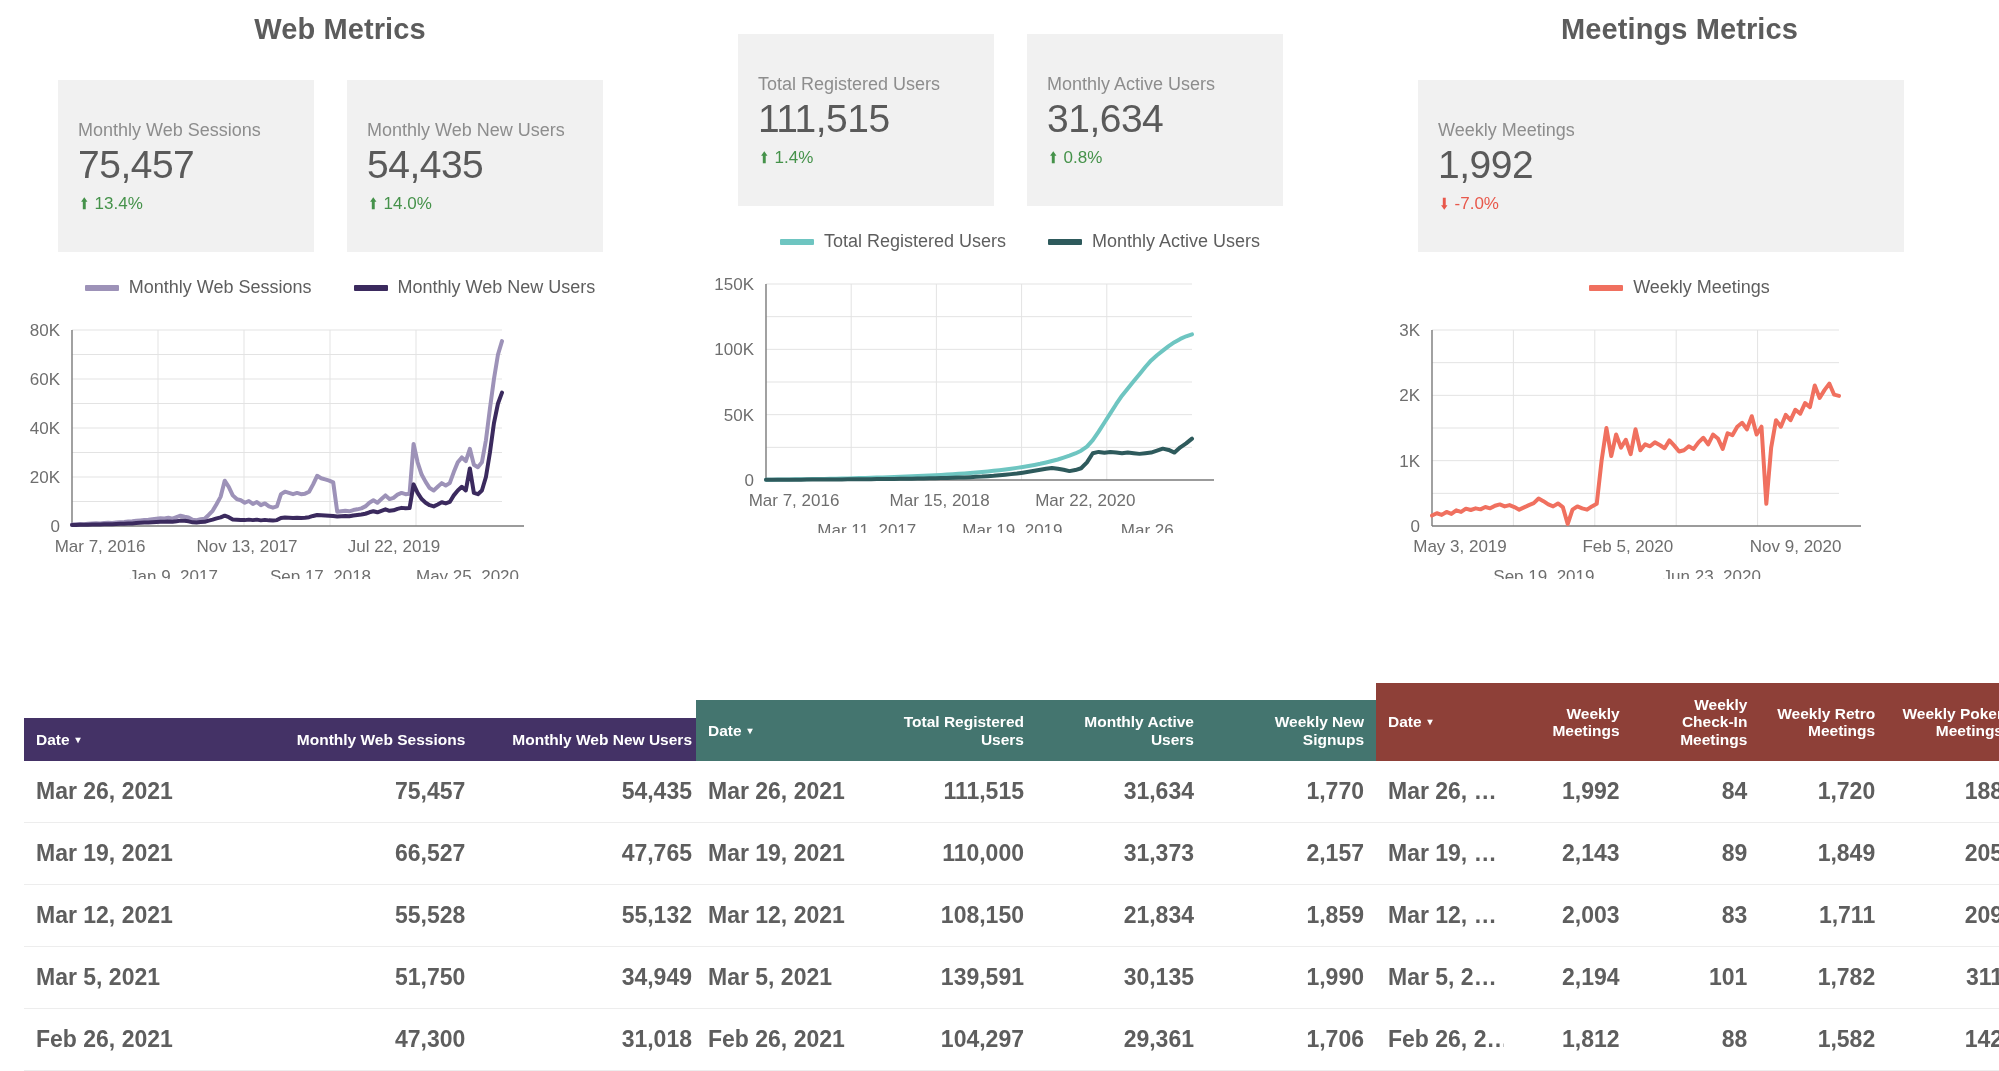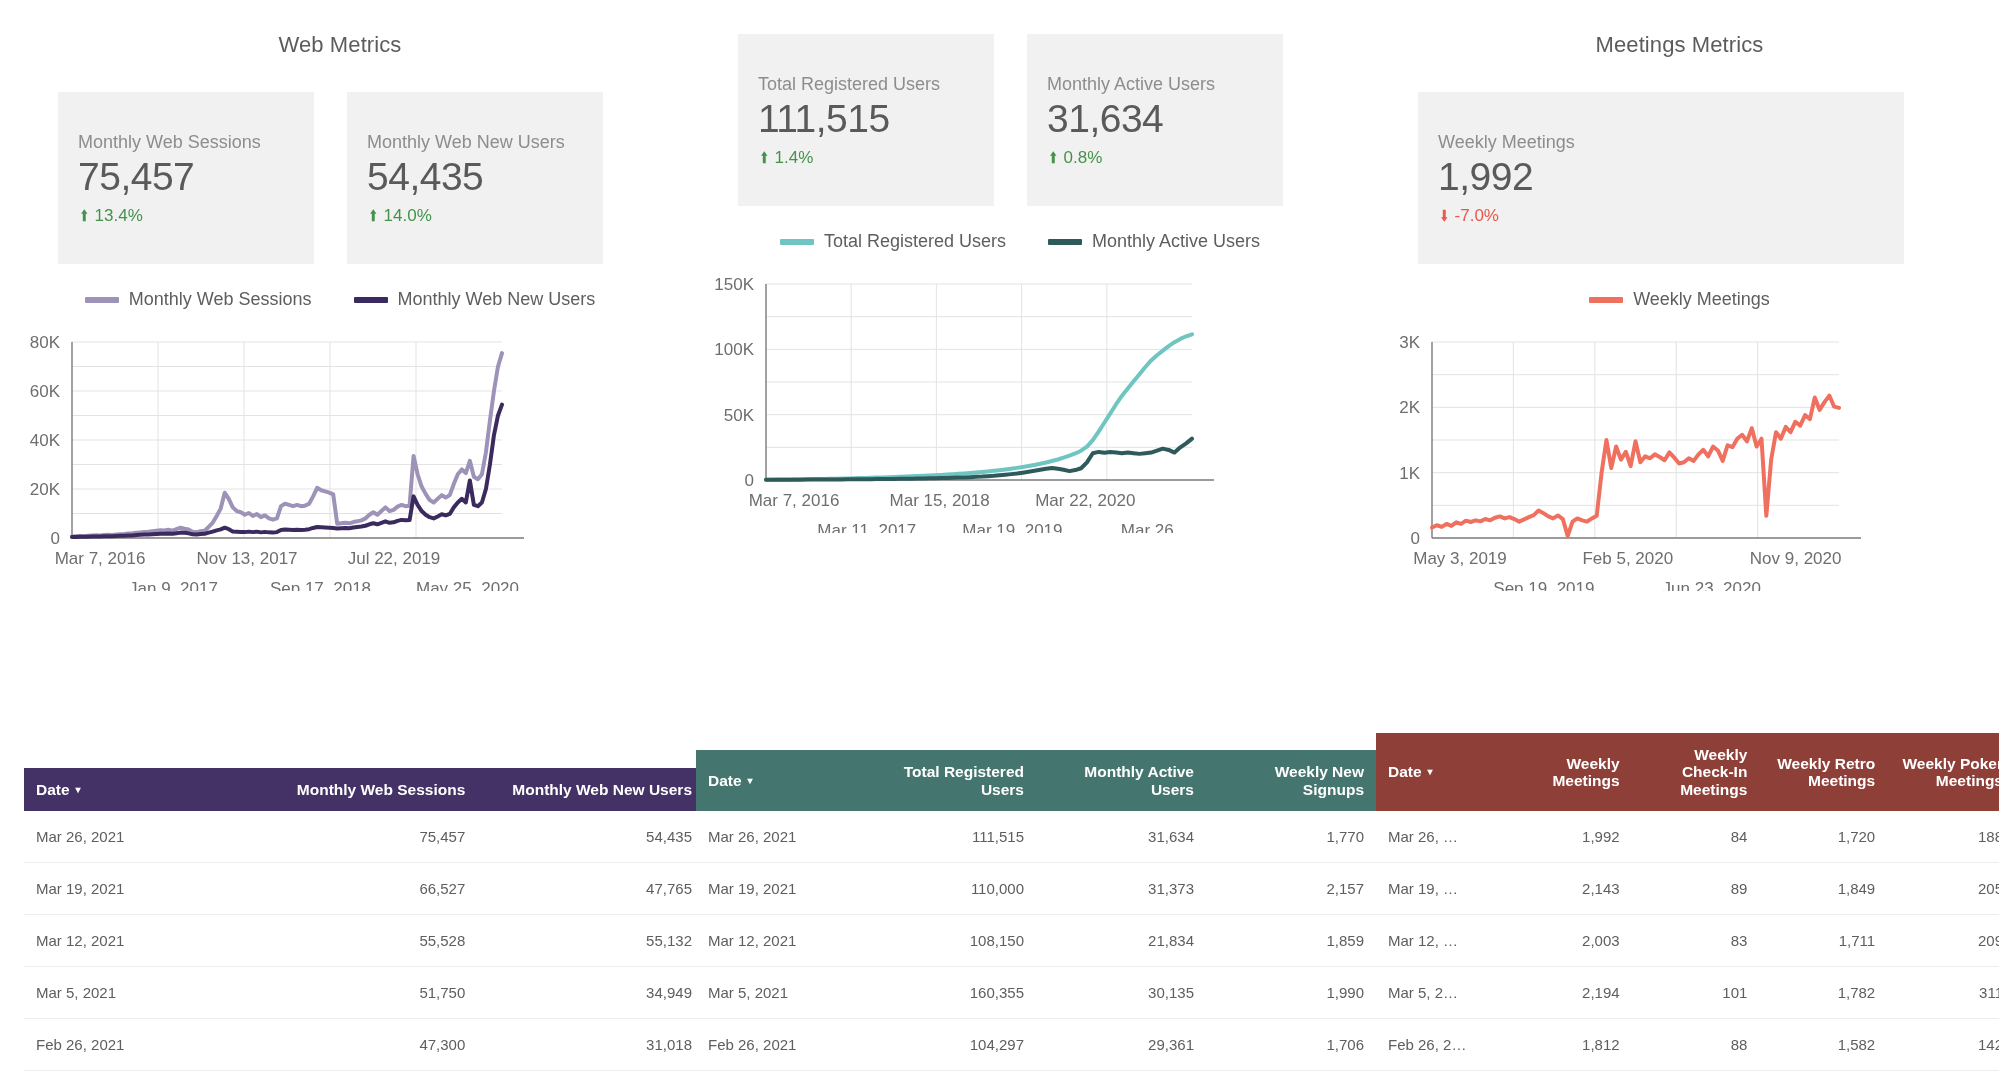--- a/index.html
+++ b/index.html
@@ -13,24 +13,24 @@
     width: 1999px; height: 1071px;
     display: grid;
     grid-template-columns: 680px 680px 639px;
     position: relative;
   }
   .panel { position: relative; }
 
   
   .section-title {
     text-align: center;
-    font-size: 22px;
-    font-weight: 400;
+    font-size: 29px;
+    font-weight: 700;
     color: #5c5c5c;
-    padding-top: 32px;
+    padding-top: 13px;
     letter-spacing: .1px;
   }
 
   
   .kpi-row { display: flex; gap: 33px; padding: 34px 0 0 58px; }
   .kpi-card {
     background: #f1f1f1;
     width: 256px; height: 172px;
     padding: 40px 0 0 20px;
   }
@@ -63,25 +63,25 @@
     color: #ffffff;
     font-size: 15.5px;
     font-weight: bold;
     padding: 13px 12px;
     vertical-align: middle;
     line-height: 1.12;
   }
   thead th.col-date { text-align: left; }
   thead th.col-num { text-align: right; }
   tbody td {
-    font-size: 15px;
+    font-size: 23px;
     color: #5e5e5e;
     padding: 17px 12px;
     border-bottom: 1px solid #ededed;
-    font-weight: 400;
+    font-weight: 700;
     white-space: nowrap;
     overflow: hidden;
   }
   tbody td.col-date { text-align: left; }
   tbody td.col-num { text-align: right; }
   .sort-caret { font-size: 10px; margin-left: 6px; display: inline-block; vertical-align: 2px; }
 
   .tbl-web { margin: 0 24px; }
   .tbl-user { margin: 0 16px 0 16px; }
   .tbl-meet { margin: 0 0 0 16px; }
@@ -281,21 +281,21 @@
               <td class="col-num">2,157</td>
             </tr>
             <tr>
               <td class="col-date">Mar 12, 2021</td>
               <td class="col-num">108,150</td>
               <td class="col-num">21,834</td>
               <td class="col-num">1,859</td>
             </tr>
             <tr>
               <td class="col-date">Mar 5, 2021</td>
-              <td class="col-num">160,355</td>
+              <td class="col-num">139,591</td>
               <td class="col-num">30,135</td>
               <td class="col-num">1,990</td>
             </tr>
             <tr>
               <td class="col-date">Feb 26, 2021</td>
               <td class="col-num">104,297</td>
               <td class="col-num">29,361</td>
               <td class="col-num">1,706</td>
             </tr>
           </tbody>

